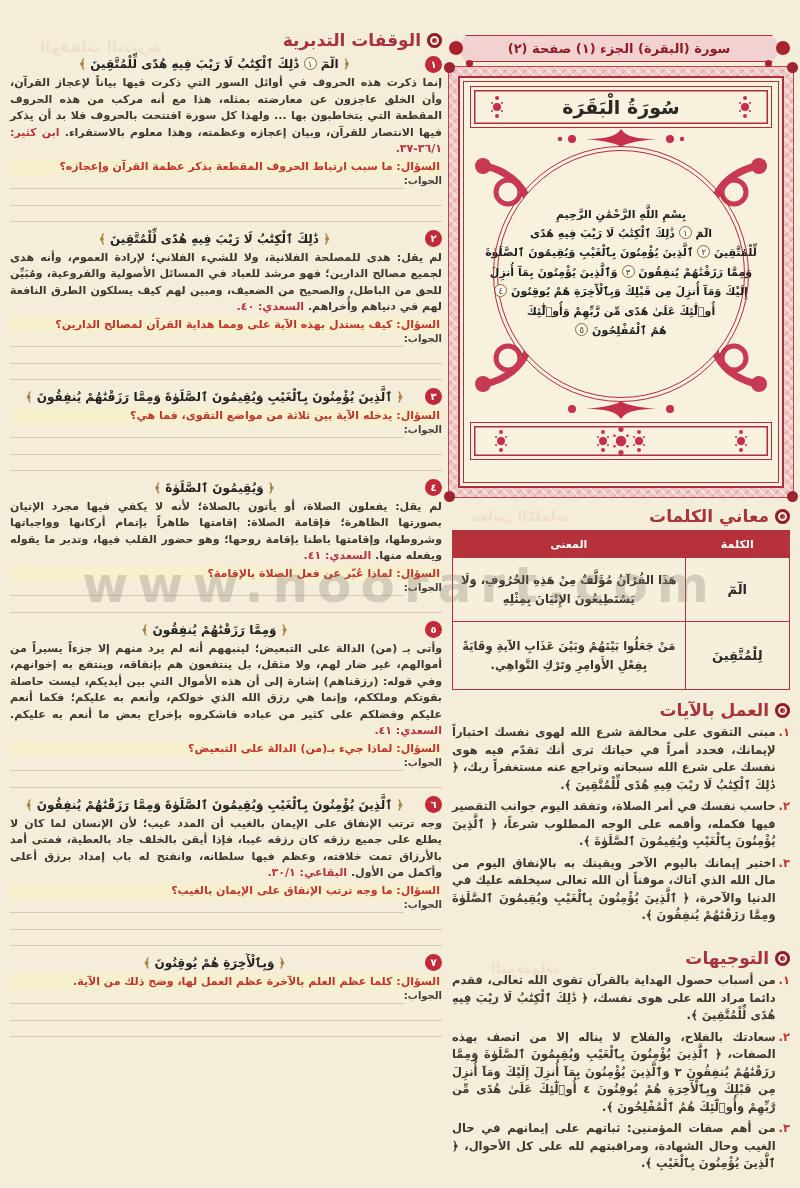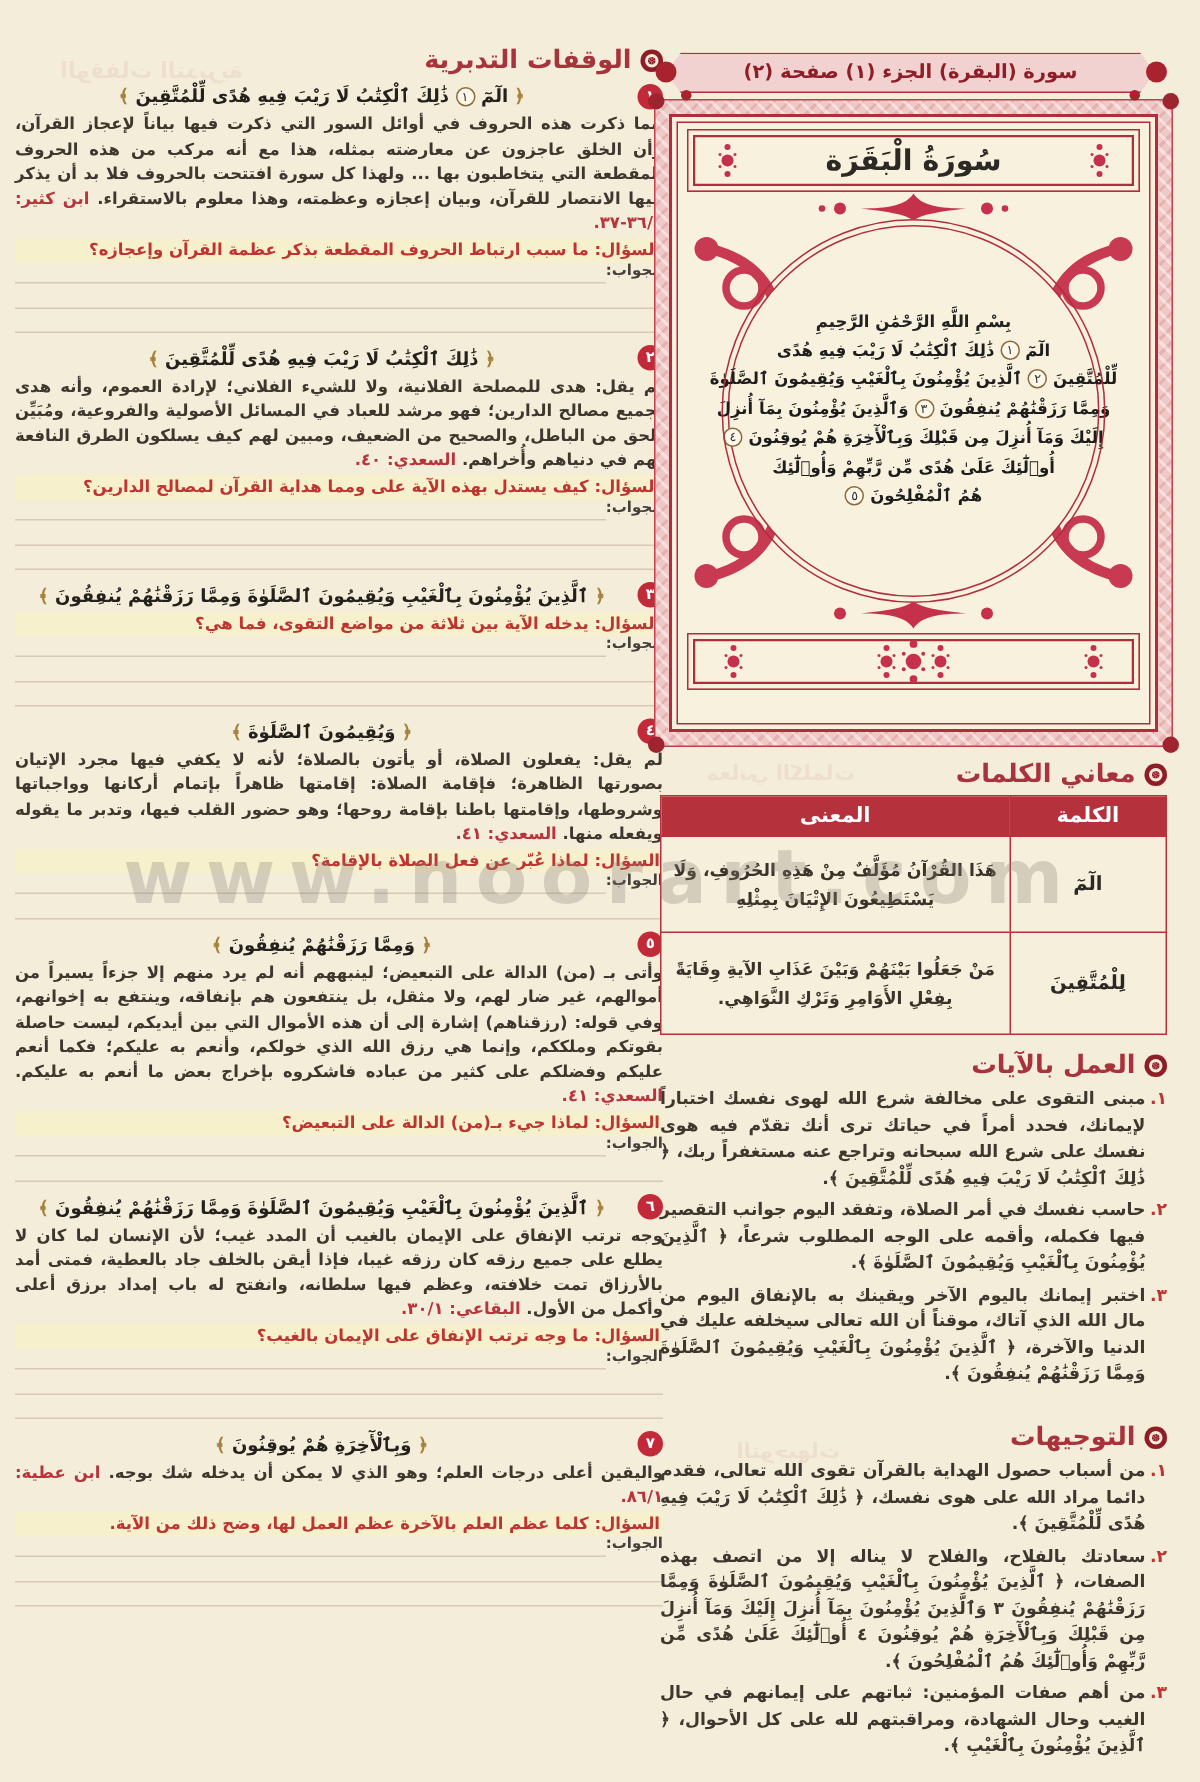--- a/index.html
+++ b/index.html
@@ -33,21 +33,21 @@
   .jawab-row { display:flex; height:15px; }
   .jawab-label { font-size:10px; font-weight:bold; color:#46403a; flex:0 0 auto; }
   .ansline { border-bottom:1px solid #d6cab4; }
   .jawab-row .ansline { flex:1; height:14px; }
   .ansline.full { width:100%; height:16px; }
 
   .vnum { display:inline-block; min-width:13px; height:13px; border:1px solid #8a6a3a; border-radius:50%;
     font-size:8.5px; line-height:12px; text-align:center; color:#333; background:#fdf8ea; vertical-align:1px; font-weight:normal; }
 
   
-  .col-right { position:absolute; right:16px; top:28px; width:352px; height:1160px; }
+  .col-right { position:absolute; right:4px; top:28px; width:352px; height:1160px; }
 
   .banner { position:absolute; top:7px; right:14px; left:12px; height:27px; background:#f2d2d1;
     border:1.5px solid #ae2f3a; border-radius:6px; display:flex; align-items:center; justify-content:center;
     color:#8f1d26; font-weight:bold; font-size:13px; z-index:5;
     clip-path:polygon(10px 0,calc(100% - 10px) 0,100% 50%,calc(100% - 10px) 100%,10px 100%,0 50%); }
   .bdot { position:absolute; border-radius:50%; background:#a8232e; z-index:6; }
 
   .qframe { position:absolute; top:38px; right:2px; left:4px; height:432px; background:#efc9c5;
     background-image:repeating-linear-gradient(45deg, rgba(255,255,255,.45) 0 2px, transparent 2px 7px),
                      repeating-linear-gradient(-45deg, rgba(176,46,60,.15) 0 2px, transparent 2px 7px);
@@ -68,21 +68,21 @@
     display:flex; flex-direction:column; align-items:center; justify-content:center; padding:14px; }
   .bismillah { font-size:11px; font-weight:bold; color:#222; margin-bottom:3px; }
   .aline { font-size:11px; line-height:19.5px; font-weight:bold; color:#1d1d1d; text-align:center; white-space:nowrap; }
   .footerbox { height:38px; border:1px solid #b02e3c; box-shadow:inset 0 0 0 3px #f8f1de, inset 0 0 0 4.5px #b02e3c;
     margin:2px 2px 0; position:relative; display:flex; align-items:center; justify-content:center; z-index:3; }
 
   .sec { position:absolute; right:6px; left:8px; }
   .sec-maani { top:478px; } .sec-amal { top:672px; } .sec-tawjihat { top:920px; }
 
   table.wordtable { width:100%; border-collapse:collapse; background:#f6efdc; }
-  table.wordtable th { background:#b5323c; color:#fff; font-size:14px; font-weight:bold; height:27px;
+  table.wordtable th { background:#b5323c; color:#fff; font-size:11px; font-weight:bold; height:27px;
     border:1.5px solid #b5323c; }
   table.wordtable td { border:1.5px solid #b5323c; text-align:center; vertical-align:middle; padding:4px 6px; }
   td.wcell { width:31%; font-size:13px; font-weight:bold; color:#2c2824; }
   td.mcell { font-size:11.5px; font-weight:bold; color:#3a332a; line-height:19px; }
   tr.r1 td { height:64px; } tr.r2 td { height:68px; }
 
   .ritem { display:flex; gap:3px; font-size:11.5px; line-height:17.5px; font-weight:bold; color:#3e372e;
     text-align:justify; margin-bottom:4px; }
   .inum { color:#bf3430; flex:0 0 auto; }
 </style>
@@ -188,21 +188,20 @@
         </div>
       <div class="ansline full"></div>
       <div class="ansline full"></div>
     </div>
 
     <div class="titem">
       <div class="titem-head">
         <span class="numcircle">٧</span>
         <div class="quote ayah">وَبِٱلْأٓخِرَةِ هُمْ يُوقِنُونَ</div>
       </div>
-      <p class="tbody"><span>واليقين أعلى درجات العلم؛ وهو الذي لا يمكن أن يدخله شك بوجه.</span> <span class="src">ابن عطية: ٨٦/١.</span></p>
       <div class="question">السؤال: كلما عظم العلم بالآخرة عظم العمل لها، وضح ذلك من الآية.</div>
       <div class="jawab-row">
           <span class="jawab-label">الجواب:</span>
           <span class="ansline"></span>
         </div>
       <div class="ansline full"></div>
       <div class="ansline full"></div>
     </div>
   </div>
 

